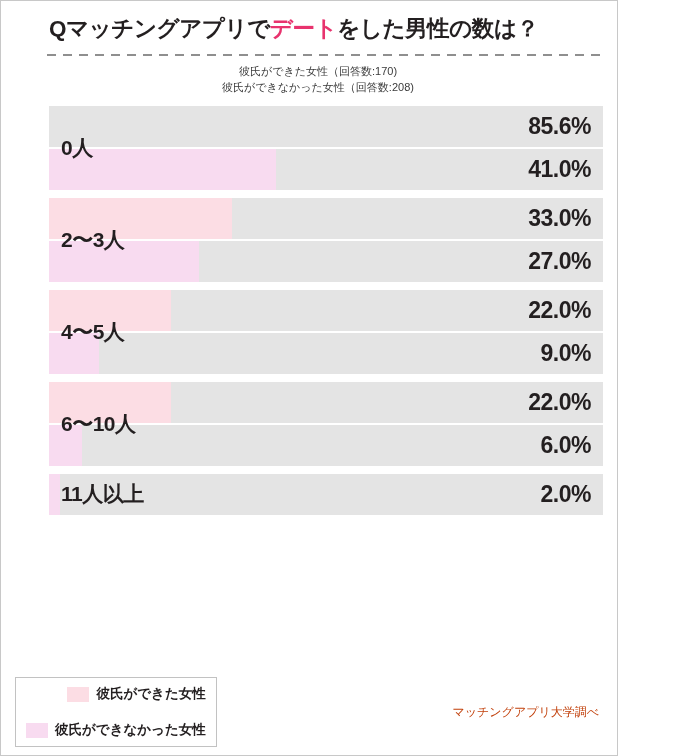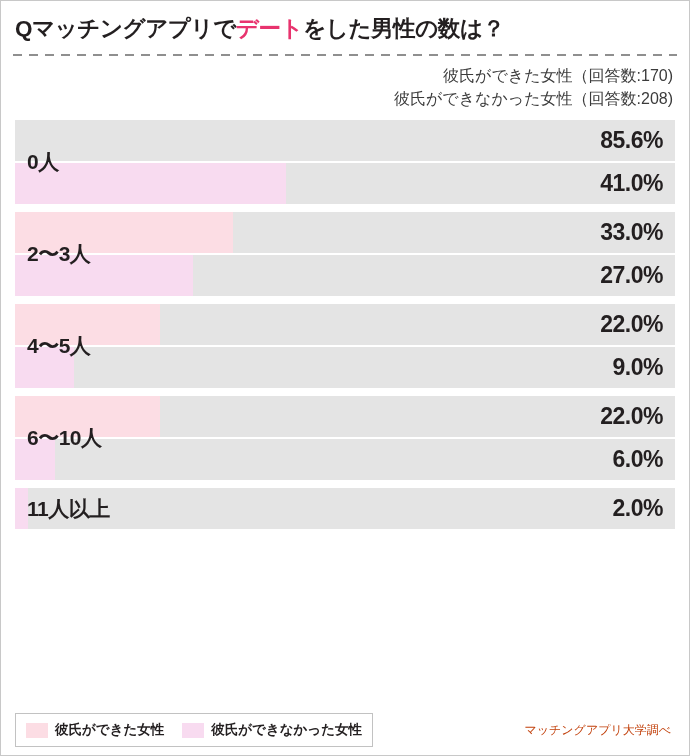--- a/index.html
+++ b/index.html
@@ -9,24 +9,25 @@
   body {
     width: 690px;
     height: 756px;
     background: #ffffff;
     font-family: "Liberation Sans", sans-serif;
     color: #231f20;
     overflow: hidden;
   }
   .page {
     position: relative;
-    width: 690px;
+    width: 618px;
     height: 756px;
     box-sizing: border-box;
     border: 1px solid #c8c8c8;
+    padding-left: 34px;
   }
   .title-bar {
     padding: 12px 14px 6px 14px;
     display: flex;
     align-items: baseline;
   }
   .title-text {
     font-size: 22.5px;
     font-weight: bold;
     letter-spacing: -0.4px;
@@ -34,23 +35,23 @@
   }
   .title-text .accent {
     color: #e8336e;
   }
   .dash-rule {
     margin: 4px 12px 0 12px;
     height: 2px;
     background-image: repeating-linear-gradient(to right, #8f8f8f 0 9px, rgba(0,0,0,0) 9px 16px);
   }
   .legend-note {
-    text-align: right;
+    text-align: center;
     padding: 8px 16px 0 0;
-    font-size: 16px;
+    font-size: 11px;
     line-height: 1.45;
     color: #3b3b3b;
   }
   .chart {
     padding: 10px 14px 0 14px;
   }
   .group {
     position: relative;
     margin-bottom: 8px;
   }
@@ -105,20 +106,21 @@
     align-items: center;
     justify-content: space-between;
   }
   .legend-box {
     border: 1px solid #c2c2c2;
     padding: 7px 10px;
     display: flex;
     align-items: flex-end;
     gap: 18px;
     background: #fff;
+    flex-direction: column;
   }
   .legend-item {
     display: flex;
     align-items: center;
     gap: 7px;
     font-size: 13.5px;
     font-weight: bold;
     color: #231f20;
   }
   .swatch {

